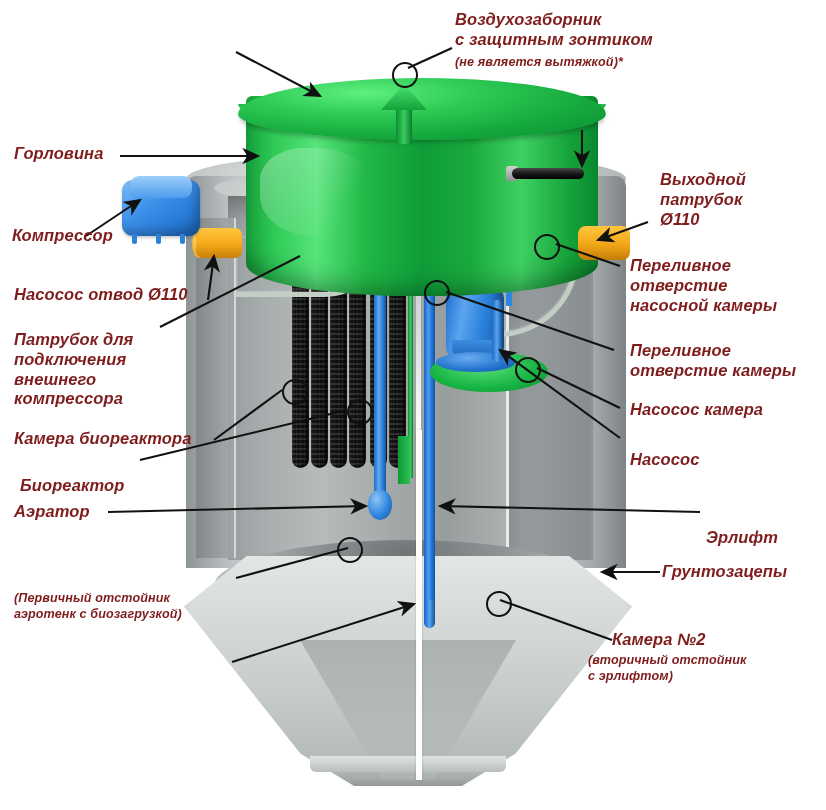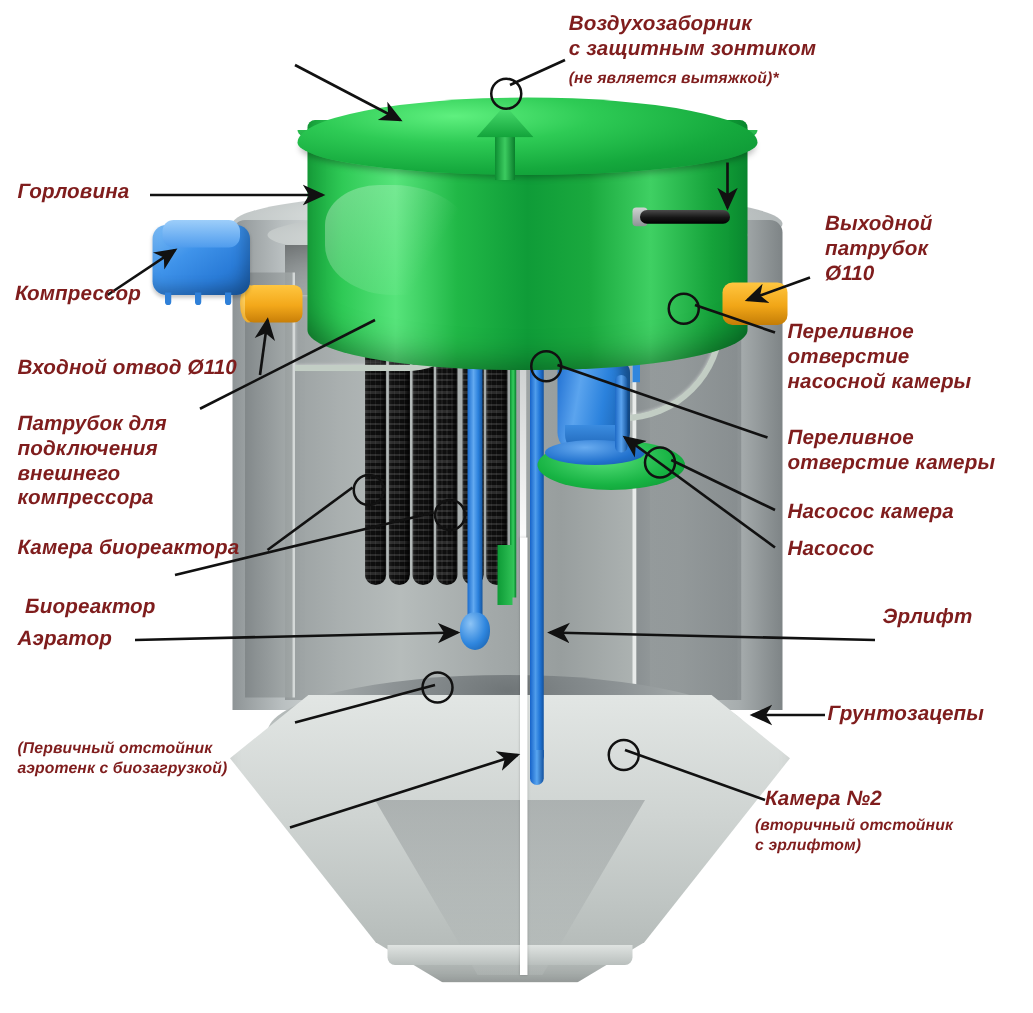--- a/index.html
+++ b/index.html
@@ -320,21 +320,21 @@
 
       <path name="c2" d="M612,640 L500,600"></path>
     </g>
   </svg>
 
 
   <div class="lbl main" style="left:14px;top:144px">Горловина</div>
 
   <div class="lbl main" style="left:12px;top:226px">Компрессор</div>
 
-  <div class="lbl main" style="left:14px;top:285px">Входной отвод Ø110</div>
+  <div class="lbl main" style="left:14px;top:285px">Насосос отвод Ø110</div>
 
   <div class="lbl main" style="left:14px;top:330px;line-height:1.2">Патрубок для
 подключения
 внешнего
 компрессора</div>
 
   <div class="lbl main" style="left:14px;top:429px">Камера биореактора</div>
 
   <div class="lbl main" style="left:20px;top:476px">Биореактор</div>
 
@@ -350,27 +350,27 @@
 
   <div class="lbl main" style="left:630px;top:256px;line-height:1.2">Переливное
 отверстие
 насосной камеры</div>
 
   <div class="lbl main" style="left:630px;top:341px;line-height:1.2">Переливное
 отверстие камеры</div>
 
   <div class="lbl main" style="left:630px;top:400px">Насосос камера</div>
 
-  <div class="lbl main" style="left:630px;top:430px">Насосос</div>
-
-  <div class="lbl main" style="left:706px;top:484px">Эрлифт</div>
+  <div class="lbl main" style="left:630px;top:450px">Насосос</div>
+
+  <div class="lbl main" style="left:706px;top:528px">Эрлифт</div>
 
   <div class="lbl main" style="left:662px;top:562px">Грунтозацепы</div>
 
   <div class="lbl sub" style="left:14px;top:591px;line-height:1.25">(Первичный отстойник
 аэротенк с биозагрузкой)</div>
 
 
   <div class="lbl main" style="left:612px;top:630px">Камера №2</div>
-  <div class="lbl sub" style="left:604px;top:653px;line-height:1.25">(вторичный отстойник
+  <div class="lbl sub" style="left:588px;top:653px;line-height:1.25">(вторичный отстойник
 с эрлифтом)</div>
 
 </div>
 
 </body></html>

